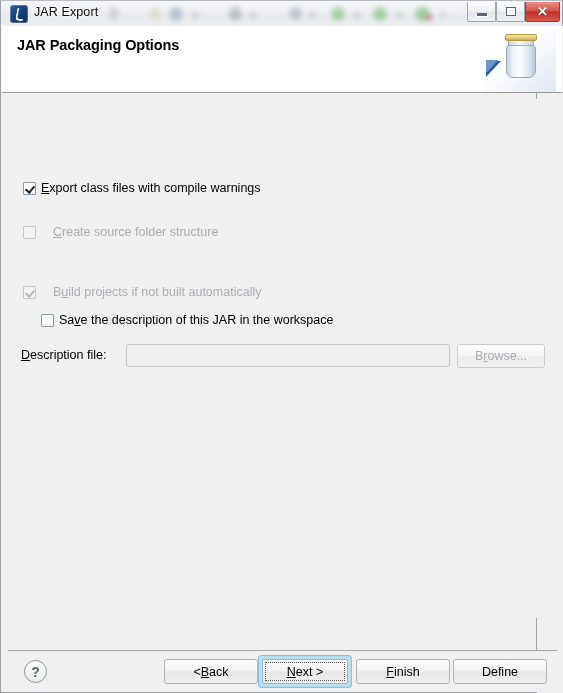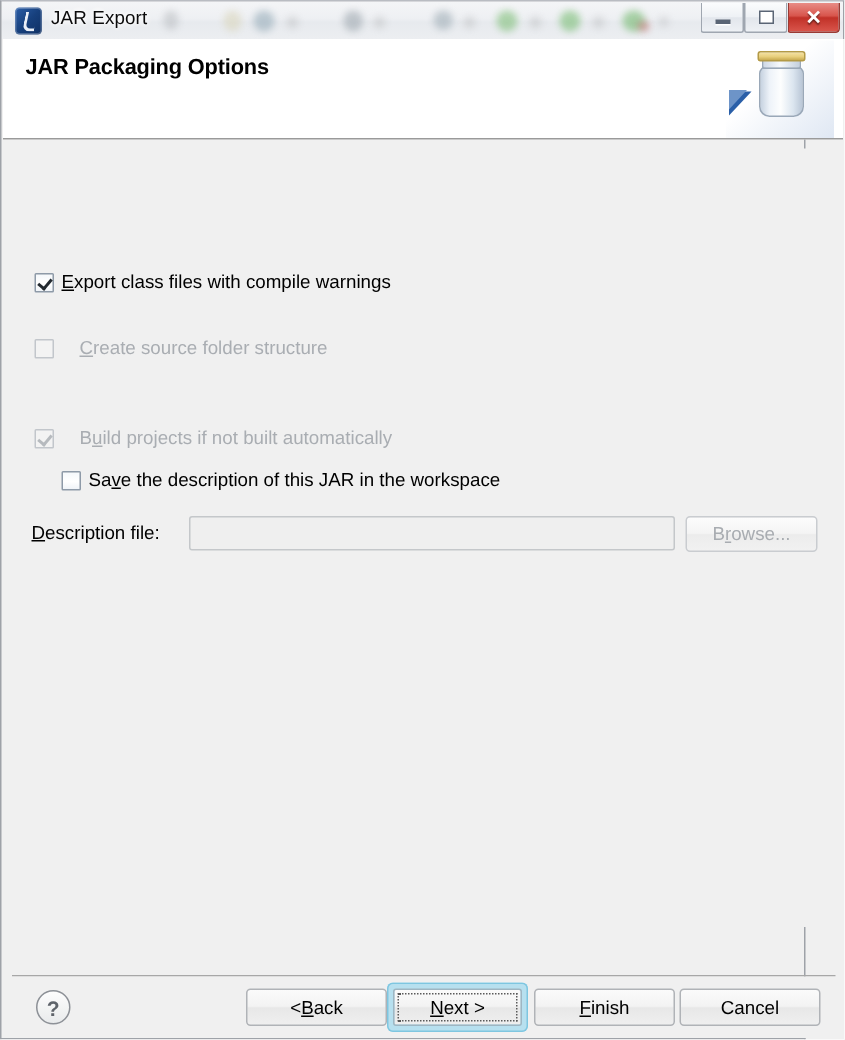--- a/index.html
+++ b/index.html
@@ -384,19 +384,19 @@
           <span id="next-label"><span class="mn">N</span><span>ext &gt;</span></span>
         </div>
       </div>
 
       <div class="dlgbtn" id="finish-btn">
           <span class="mn">F</span>
           <span>inish</span>
         </div>
 
       <div class="dlgbtn" id="cancel-btn">
-          <span>Cancel</span>
+          <span>Define</span>
         </div>
 
     </div>
 
   </div>
 </div>
 
 </body></html>

